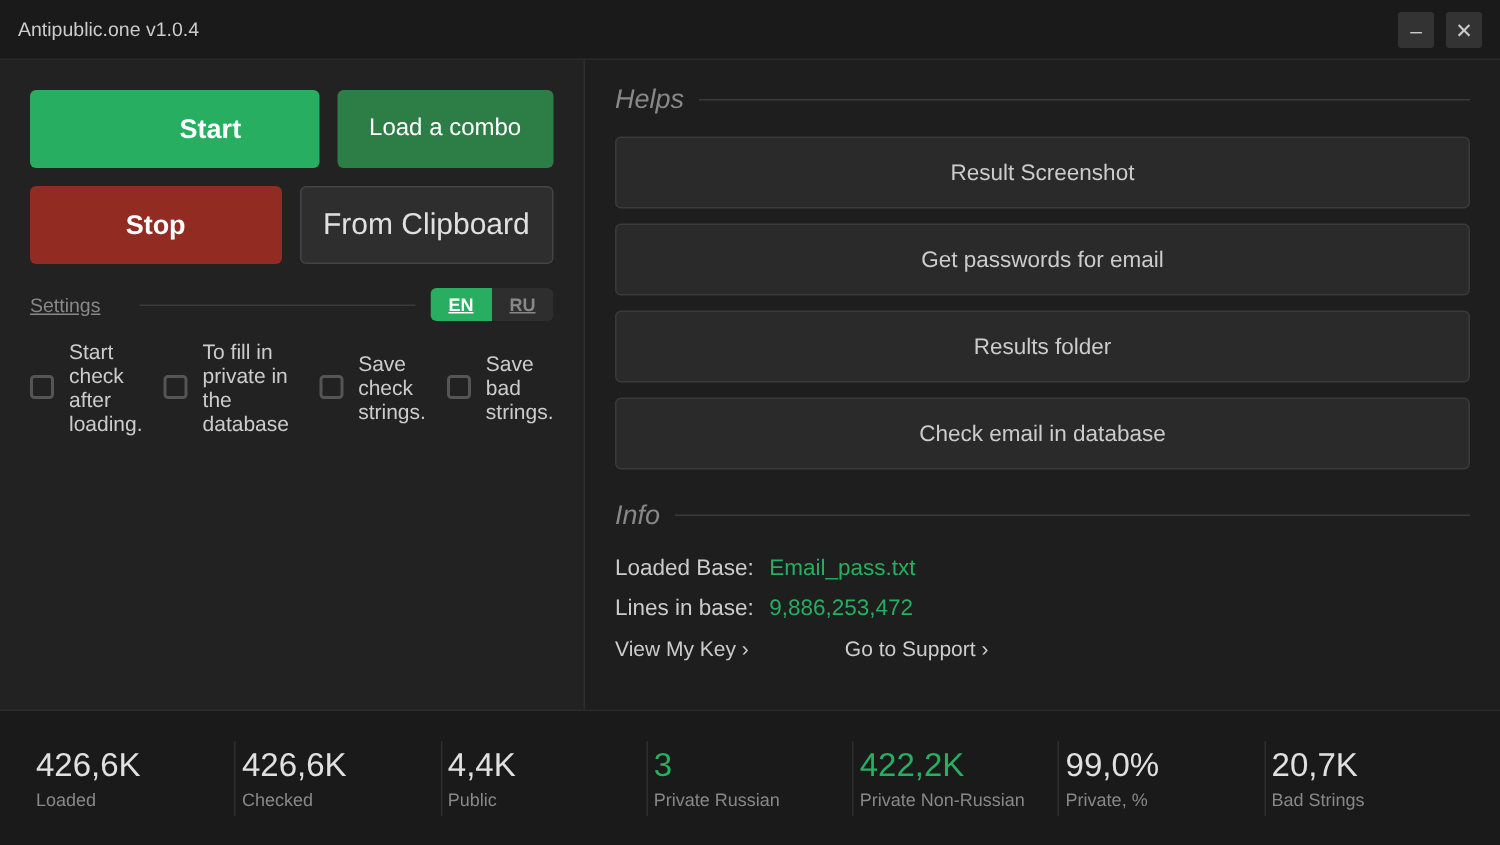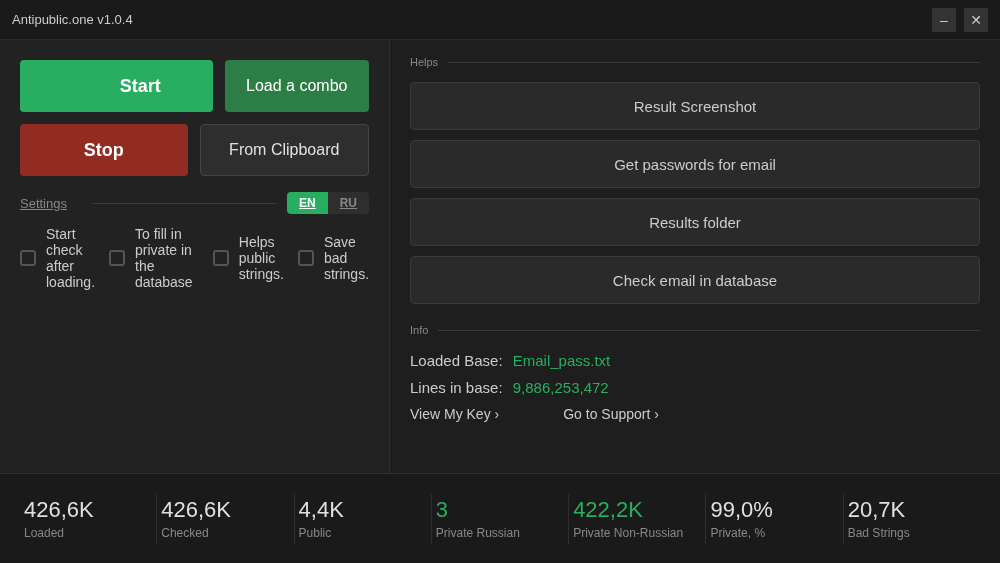--- a/index.html
+++ b/index.html
@@ -102,21 +102,21 @@
       cursor: pointer;
       border-radius: 4px;
     }
 
     .btn-clipboard {
       flex: 1;
       height: 52px;
       background: #2e2e2e;
       color: #e0e0e0;
       border: 1px solid #444;
-      font-size: 16px;
+      font-size: 20px;
       font-weight: 500;
       cursor: pointer;
       border-radius: 4px;
     }
 
     .settings-row {
       display: flex;
       align-items: center;
       margin: 16px 0 12px 0;
       gap: 10px;
@@ -211,22 +211,23 @@
     }
 
     .section-header {
       display: flex;
       align-items: center;
       gap: 10px;
       margin-bottom: 14px;
     }
 
     .section-title {
-      font-size: 11px;
+      font-size: 18px;
       color: #888;
+      font-style: italic;
     }
 
     .section-line {
       flex: 1;
       height: 1px;
       background: #3a3a3a;
     }
 
     .helps-grid {
       display: grid;
@@ -358,21 +359,21 @@
     <div class="checkbox-item">
           <div class="checkbox-box"></div>
           <span class="checkbox-label">Start check after loading.</span>
         </div>
         <div class="checkbox-item">
           <div class="checkbox-box"></div>
           <span class="checkbox-label">To fill in private in the database</span>
         </div>
         <div class="checkbox-item">
           <div class="checkbox-box"></div>
-          <span class="checkbox-label">Helps public strings.</span>
+          <span class="checkbox-label">Save check strings.</span>
         </div>
         <div class="checkbox-item">
           <div class="checkbox-box"></div>
           <span class="checkbox-label">Save bad strings.</span>
         </div>
       </div>
 
   </div>
 
   <div class="right-panel">

